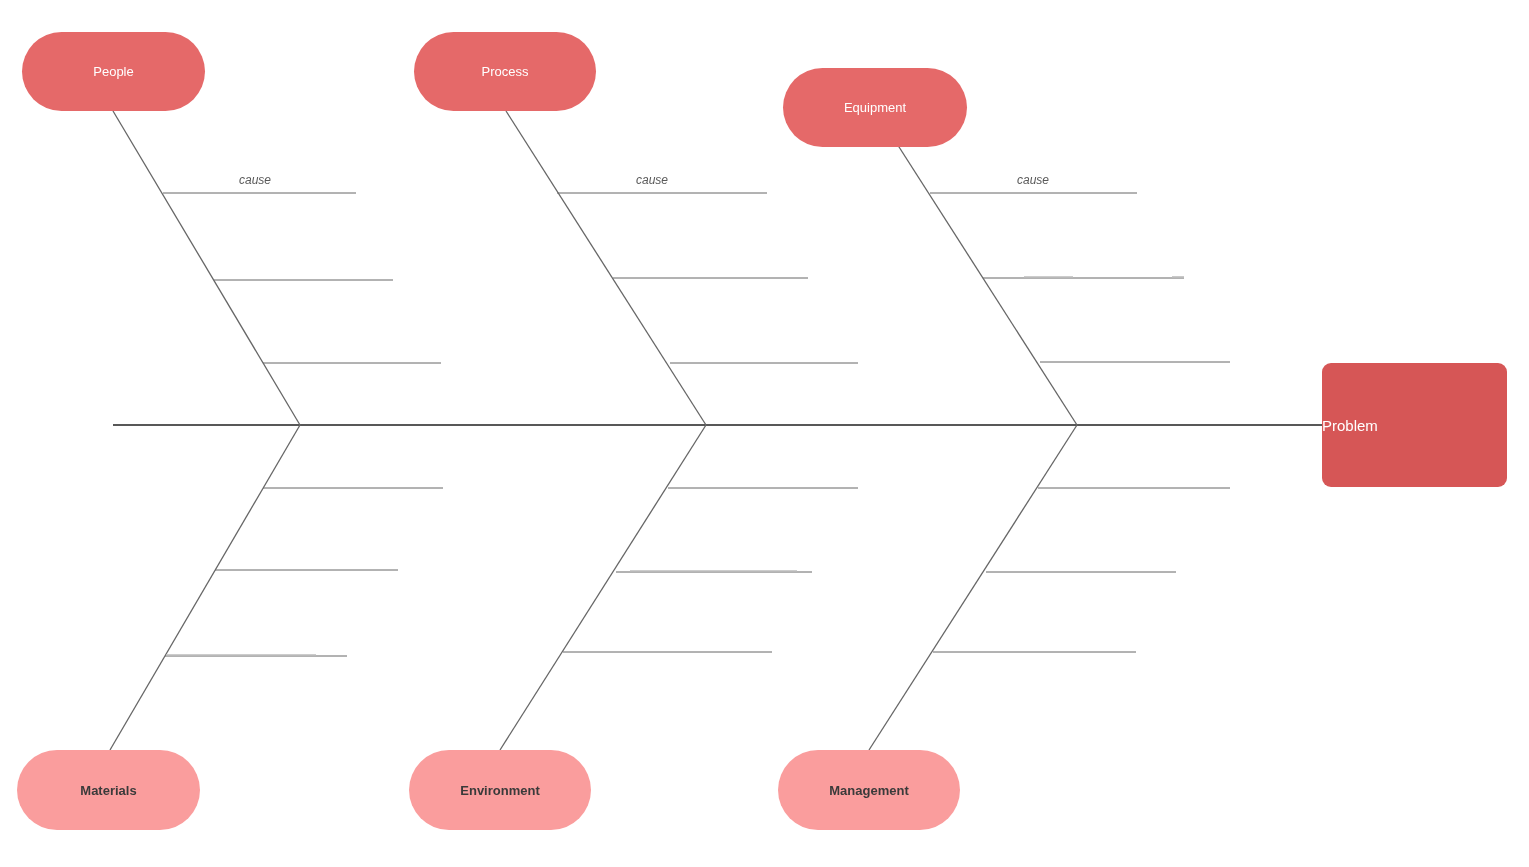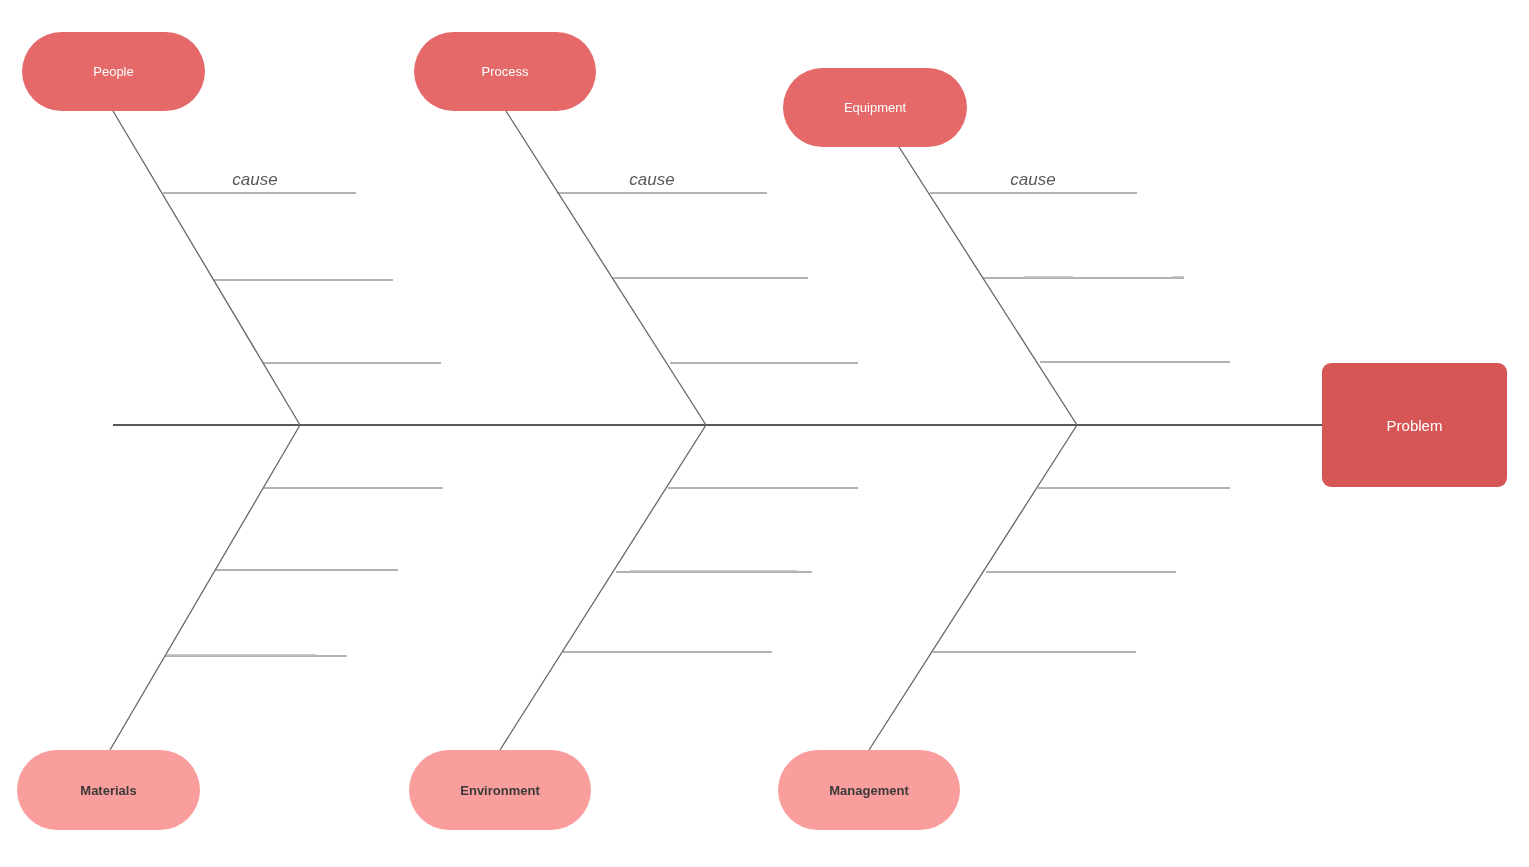--- a/index.html
+++ b/index.html
@@ -50,27 +50,27 @@
   }
   .problem-box{
     position:absolute;
     left:1322px;top:363px;
     width:185px;height:124px;
     background:var(--problem-fill);
     color:#FFFFFF;
     border-radius:9px;
     display:flex;
     align-items:center;
-    justify-content:center;
+    justify-content:flex-start;
     font-size:15px;
   }
   .cause-label{
     position:absolute;
     transform:translate(-50%,-50%);
-    font-size:17px;
+    font-size:12px;
     font-style:italic;
     color:var(--cause-text);
     white-space:nowrap;
   }
 </style>
 </head>
 <body>
 
 <div class="canvas">
 

